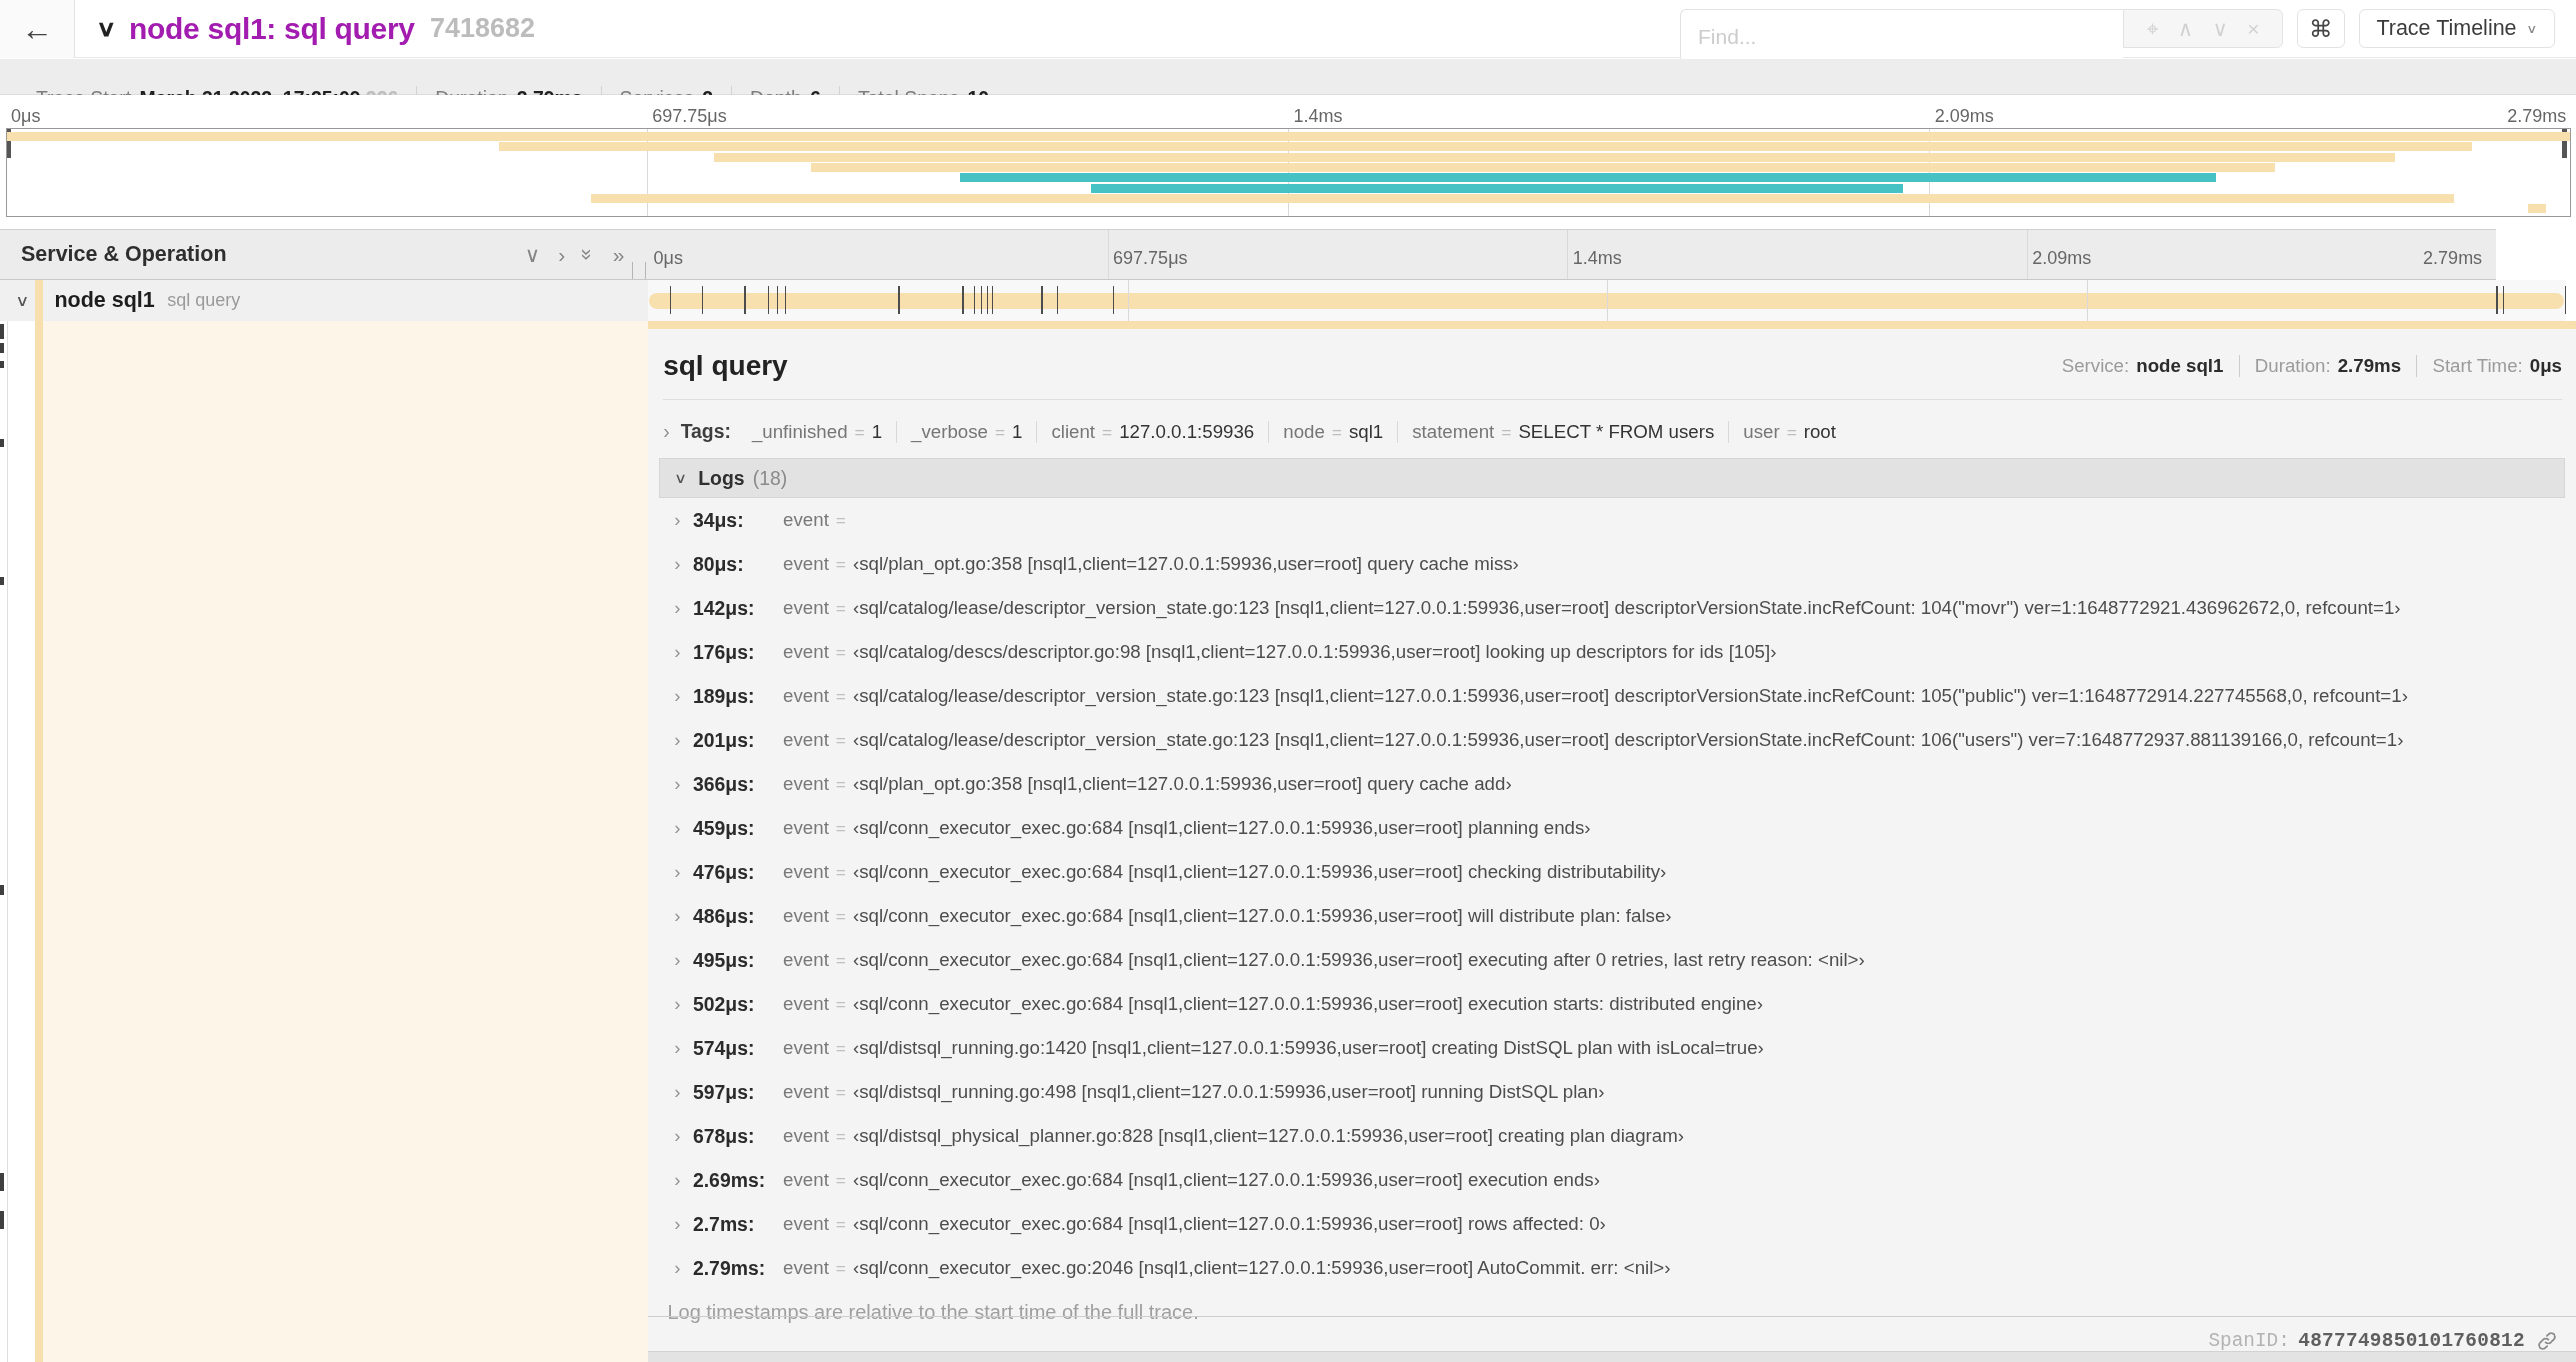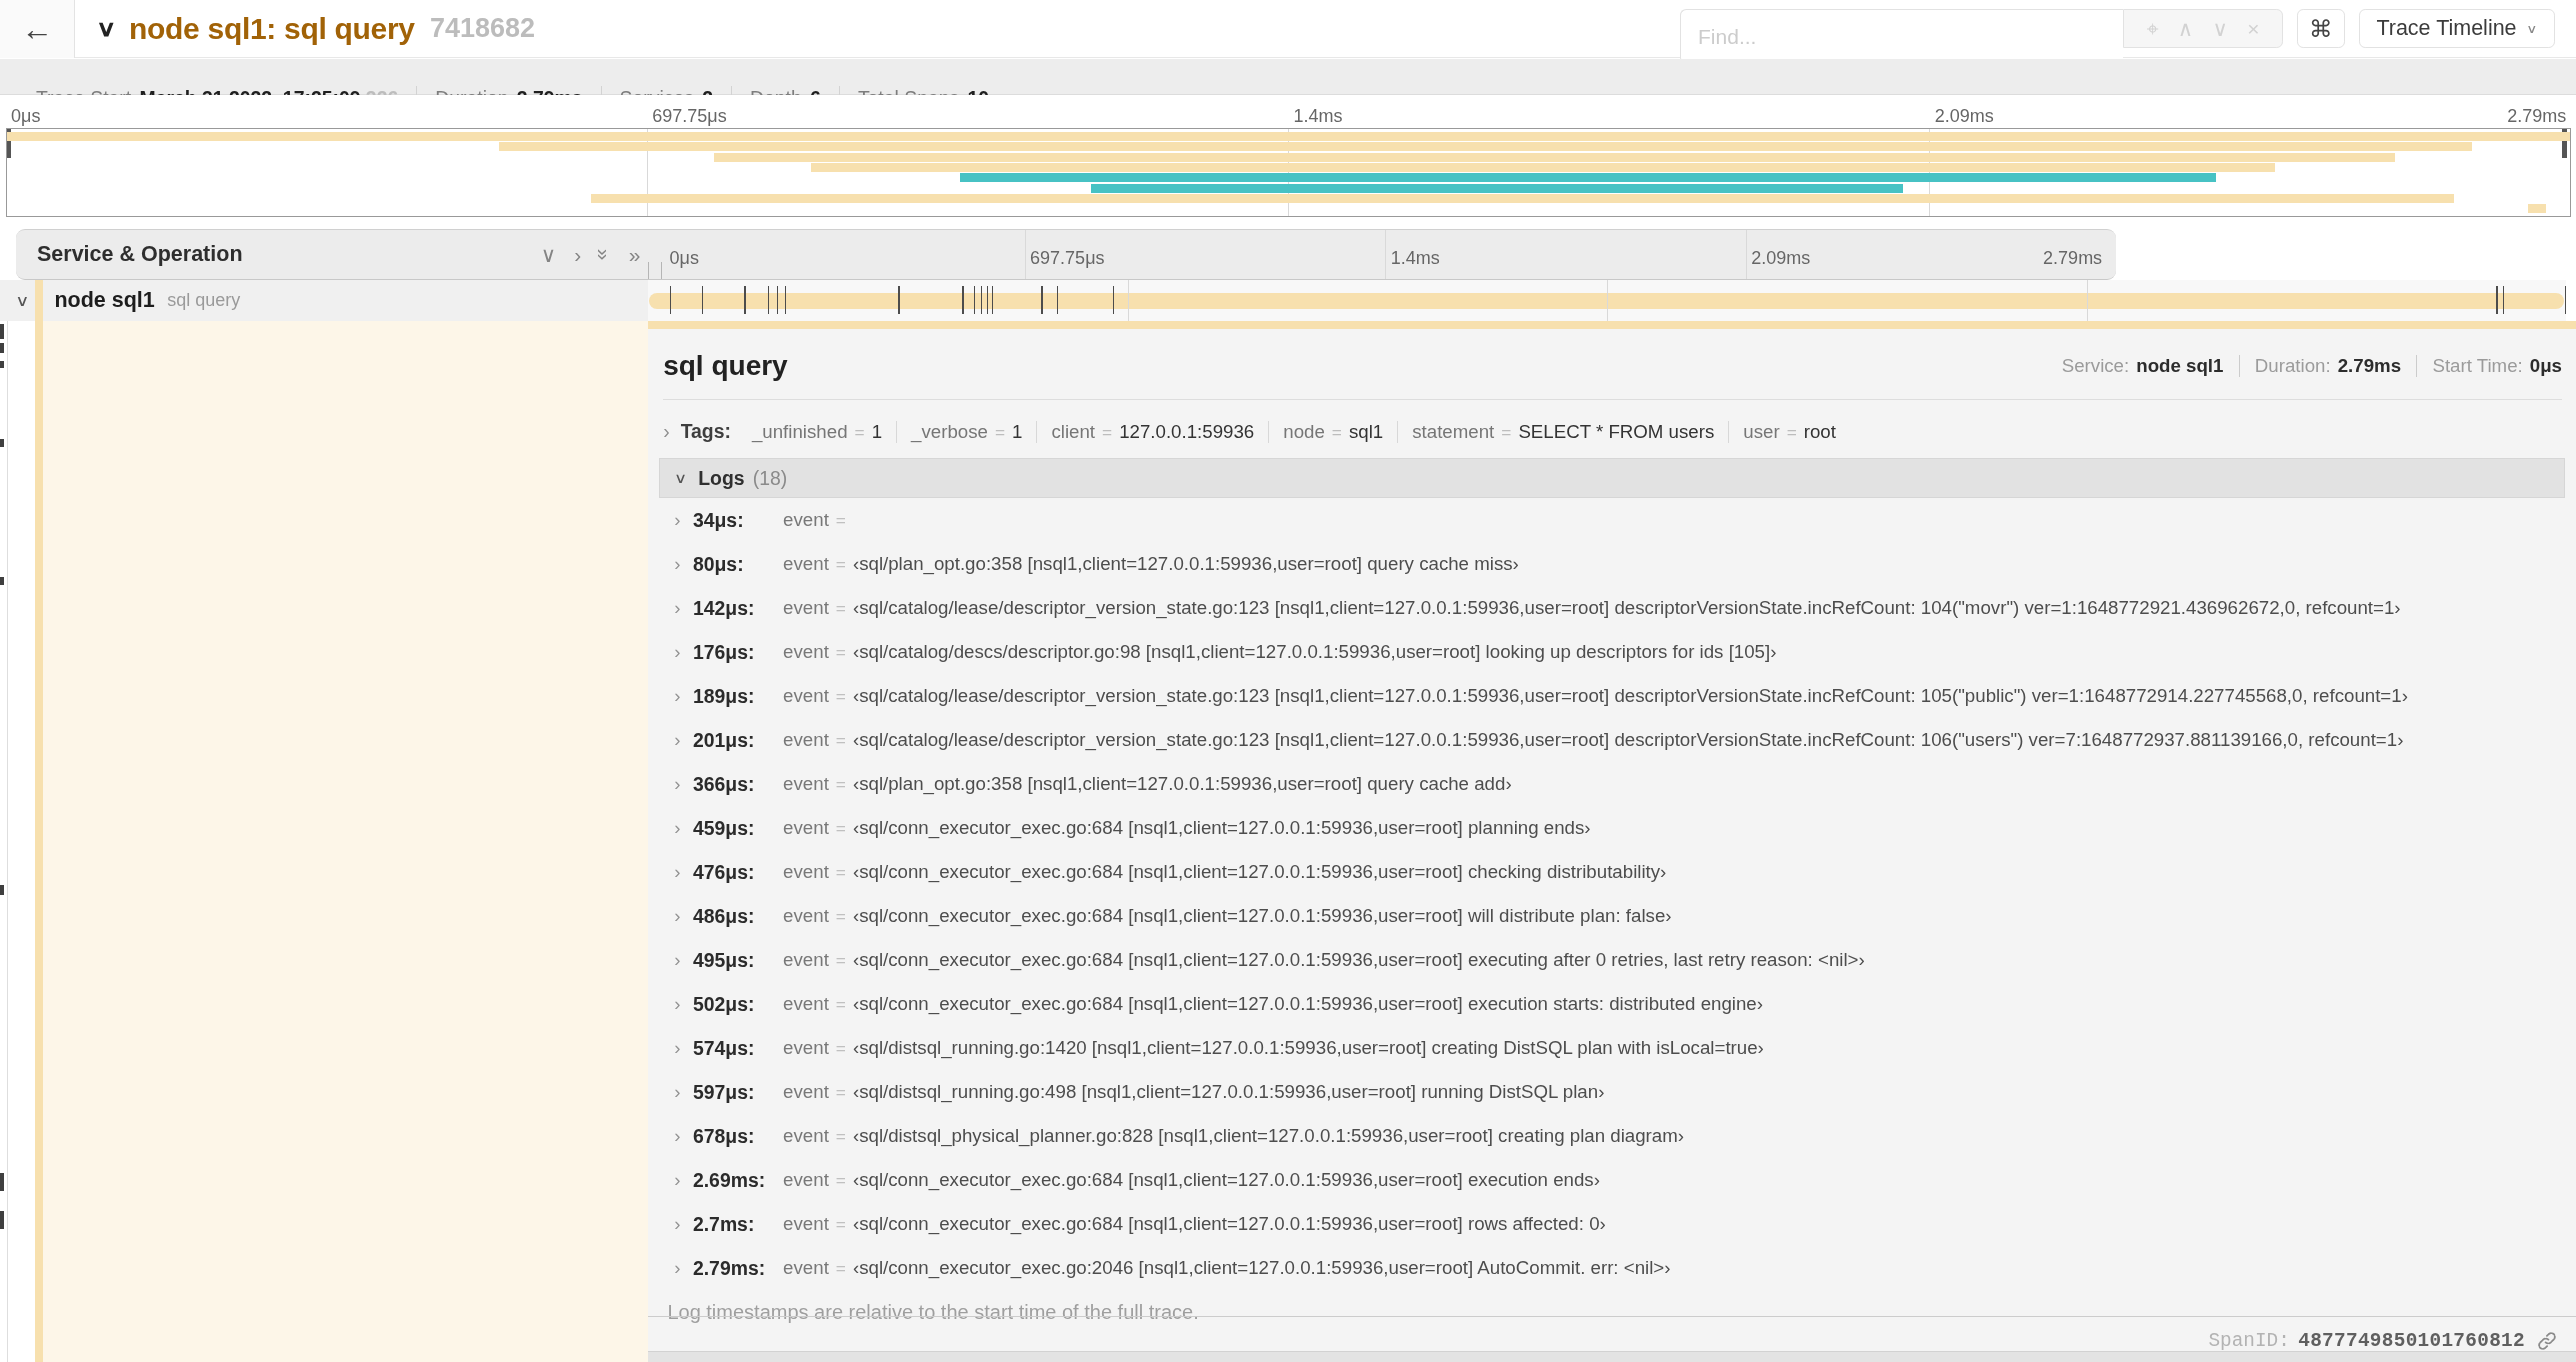--- a/index.html
+++ b/index.html
@@ -6,21 +6,21 @@
   html,body { width:2576px; height:1363px; overflow:hidden;
     font-family:"Liberation Sans", sans-serif; background:#fff; color:#333; }
 
   
   .topbar { position:absolute; left:0; top:0; width:2576px; height:58px; background:#fff;
     display:flex; align-items:center; border-bottom:0.7px solid #e8e8e8; }
   .back-cell { width:75px; height:58px; background:#fafafa; border-right:0.7px solid #e3e3e3;
     display:flex; align-items:center; justify-content:center; cursor:pointer; }
   .back-arrow { font-size:32px; color:#444; line-height:1; }
   .title-chev { font-size:28px; color:#222; font-weight:bold; margin:0 12.5px 0 21px; transform:scaleY(.8); }
-  .page-title { font-size:30px; font-weight:bold; color:#a16207; letter-spacing:-0.3px; }
+  .page-title { font-size:30px; font-weight:bold; color:#a21caf; letter-spacing:-0.3px; }
   .trace-id { font-size:27px; color:#bcbcbc; font-weight:bold; margin-left:15.2px; }
   .topbar-right { margin-left:auto; display:flex; align-items:center; margin-right:21px; }
   .find-wrap { display:flex; height:39px; }
   .find-input { width:443px; height:55px; border:1.4px solid #e2e2e2; border-right:none;
     border-radius:6.2px 0 0 6.2px; padding:0 16.6px; font-size:21px; color:#444; background:#fff; outline:none; }
   .find-input::placeholder { color:#ccc; }
   .find-icons { display:flex; align-items:center; height:39px; background:#f6f6f6;
     border:1.4px solid #e2e2e2; border-radius:0 6.2px 6.2px 0; padding:0 12.5px; }
   .find-icons span { font-size:21px; color:#d2d2d2; margin:0 9.7px; line-height:1; }
   .sq-btn { width:48px; height:39px; margin-left:14px; background:#fff; border:1.4px solid #e2e2e2;
@@ -42,22 +42,22 @@
   .minimap-wrap { position:absolute; left:0; top:95px; width:2576px; height:134px; background:#fff; }
   .mini-labels { position:absolute; left:5.5px; right:5.5px; top:7px; height:25px; }
   .ruler-label { position:absolute; bottom:0; font-size:18px; color:#666; padding-left:5.5px; white-space:nowrap; }
   .ruler-label.right { padding-left:0; padding-right:4.2px; }
   .mini-canvas { position:absolute; left:5.5px; right:5.5px; top:33px; height:89px; background:#fff; border:1.4px solid #999; }
   .mini-span { position:absolute; height:9px; }
   .vgrid { position:absolute; top:0; bottom:0; width:0.7px; background:#d9d9d9; }
   .scrubber { position:absolute; top:0; width:4.8px; height:29px; background:#555; }
 
   
-  .tl-header { position:absolute; left:16px; top:229px; width:2100px; height:51px; background:#ececec;
-    border-top:0.7px solid #d0d0d0; border-bottom:0.7px solid #c8c8c8;border-radius:9px; }
+  .tl-header { position:absolute; left:0; top:229px; width:2496px; height:51px; background:#ececec;
+    border-top:0.7px solid #d0d0d0; border-bottom:0.7px solid #c8c8c8; }
   .tlh-left { position:absolute; left:0; top:0; width:648px; height:100%; display:flex; align-items:center; }
   .svc-op-title { font-size:21.5px; font-weight:bold; color:#2e2e2e; margin-left:21px; }
   .tlh-icons { margin-left:auto; margin-right:23.5px; display:flex; align-items:center; }
   .tlh-icons span { font-size:21px; color:#848484; margin-left:18px; line-height:1; cursor:pointer; }
   .rot90 { display:inline-block; transform:rotate(90deg); }
   .col-grip { position:absolute; left:632px; top:32px; width:14px; height:16.6px; display:flex; justify-content:space-between; cursor:col-resize; }
   .col-grip i { width:1.4px; height:100%; background:#b5b5b5; }
   .tlh-right { position:absolute; left:648px; right:9.7px; top:0; height:100%; }
   .tlh-right .ruler-label { bottom:9.7px; }
 

